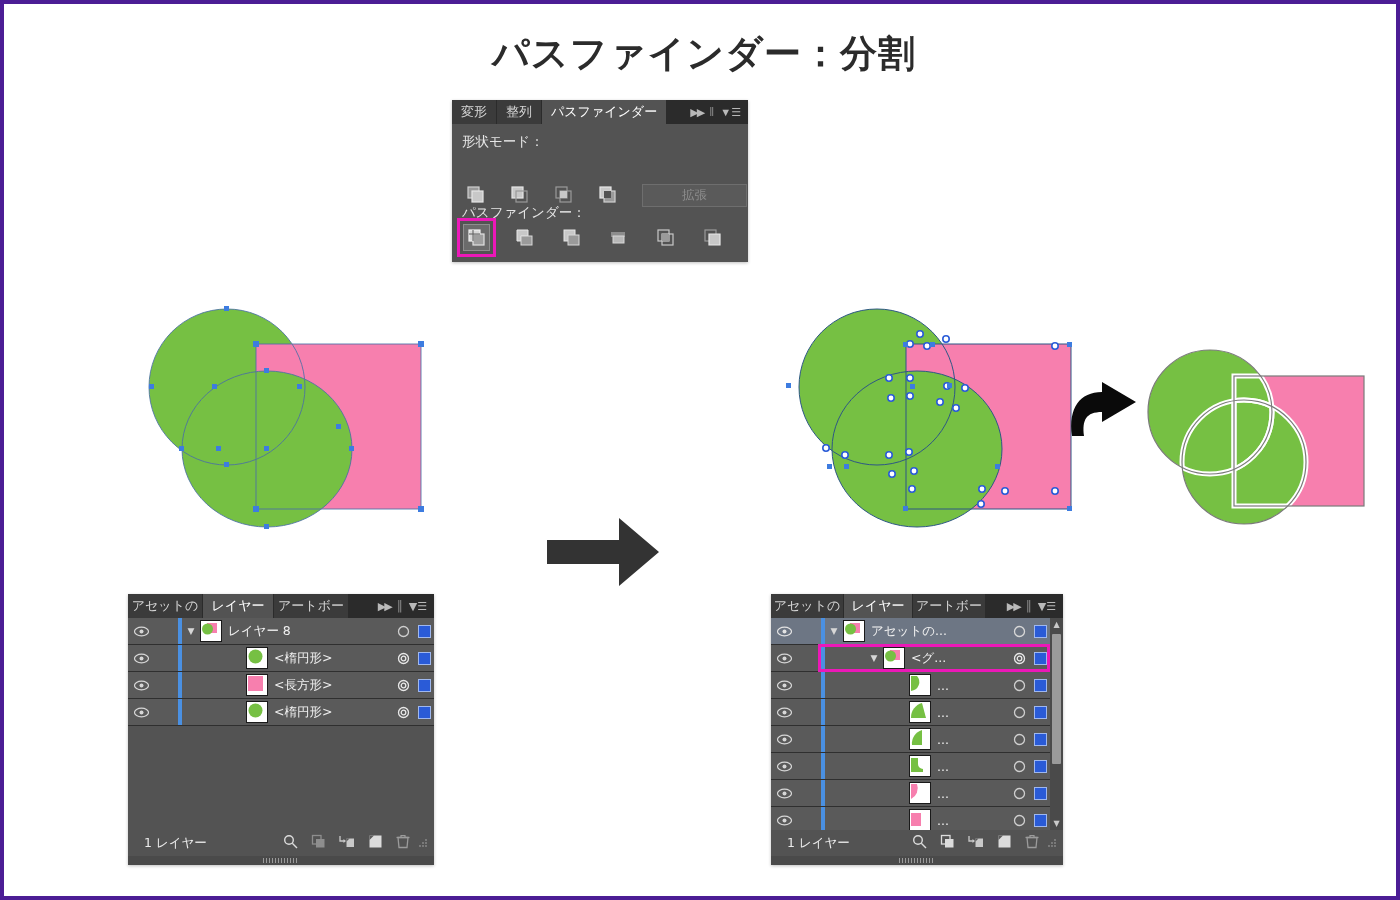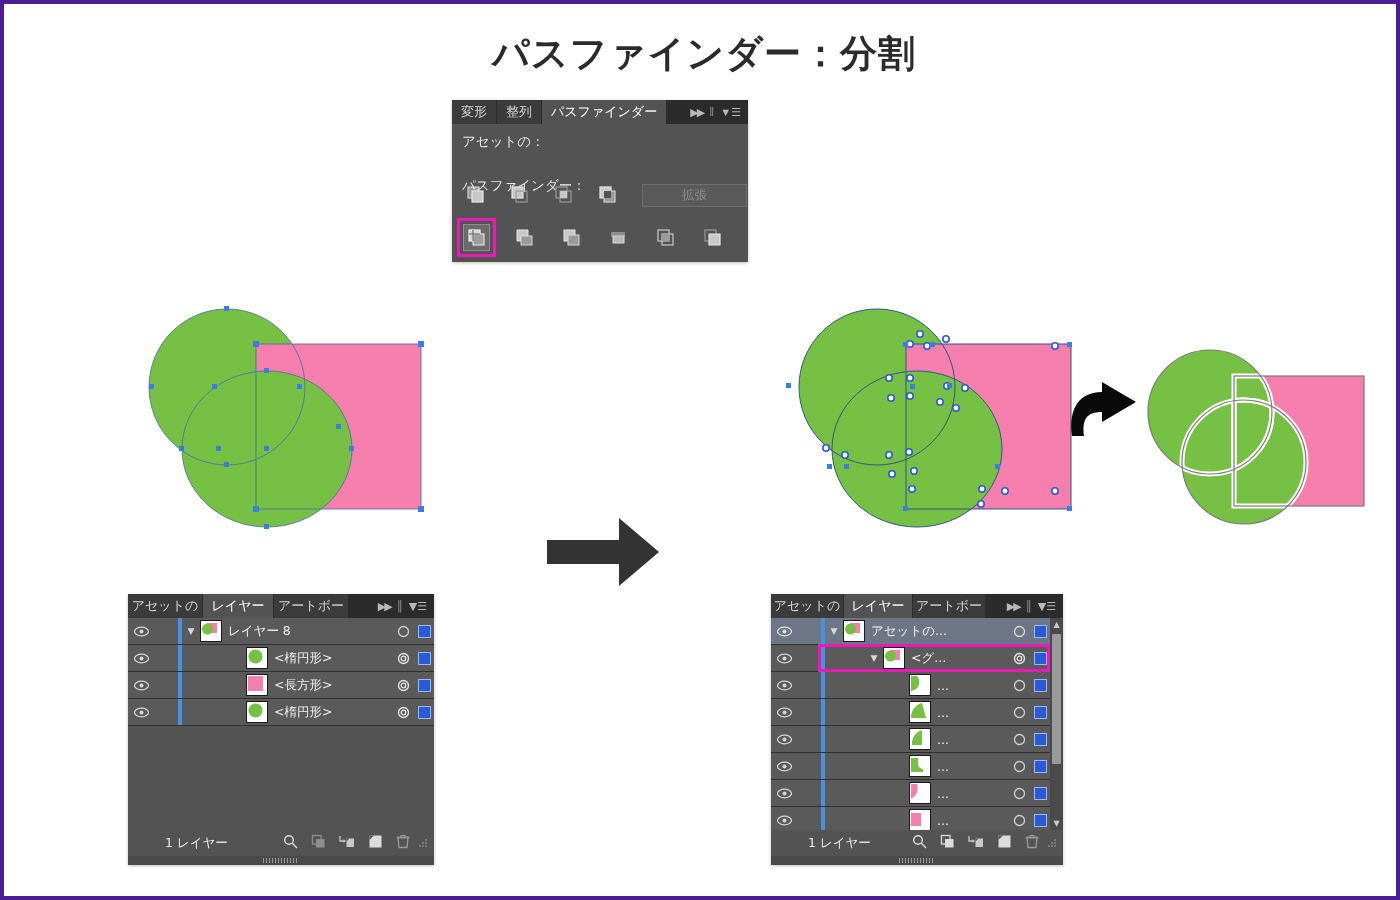--- a/index.html
+++ b/index.html
@@ -52,21 +52,21 @@
   .chev{color:#b9b9b9;font-size:11px;letter-spacing:-2px;}
   .vbar{color:#8a8a8a;font-size:12px;}
   .burger{color:#b9b9b9;font-size:11px;line-height:1;}
 
   .pf-body{position:relative;height:138px;}
   .pf-label{
     position:absolute;font-size:13.5px;color:#e6e6e6;white-space:nowrap;
     font-family:"DejaVu Sans","Liberation Sans",sans-serif;
   }
   .lbl-shape{left:10px;top:9px;}
-  .lbl-pf{left:10px;top:53px;}
+  .lbl-pf{left:10px;top:80px;}
 
   .pf-btn{
     position:absolute;width:27px;height:27px;
     display:flex;align-items:center;justify-content:center;
   }
   .pf-btn.sel{
     background:#6b6b6b;
     box-shadow:inset 0 0 0 1px #8e8e8e;
   }
   .pf-hl{
@@ -121,21 +121,21 @@
   .ly-name{flex:1;font-size:12.5px;color:#f0f0f0;white-space:nowrap;overflow:hidden;}
   .ly-targ{width:22px;flex:0 0 22px;display:flex;align-items:center;justify-content:center;}
   .ly-sw{width:20px;flex:0 0 20px;display:flex;align-items:center;justify-content:center;}
   .sw-box{width:11px;height:11px;background:#2a5bd7;border:1px solid #9fb8ef;}
   .ly-empty{background:#535353;}
 
   .ly-footer{
     height:26px;background:#535353;display:flex;align-items:center;
     font-size:12.5px;color:#ebebeb;
   }
-  .ly-footer .flabel{padding-left:8px;white-space:nowrap;margin-left:29px;}
+  .ly-footer .flabel{padding-left:16px;white-space:nowrap;}
   .ly-ficons{margin-left:auto;display:flex;align-items:center;gap:13px;padding-right:8px;}
   .ly-grip{
     height:9px;background:#4a4a4a;display:flex;align-items:center;justify-content:center;
   }
   .grip-dots{
     width:36px;height:5px;
     background:repeating-linear-gradient(90deg,#9a9a9a 0 1px,transparent 1px 3px);
   }
   .ly-scroll{
     position:absolute;right:0;top:0;width:13px;bottom:0;background:#4a4a4a;
@@ -163,21 +163,21 @@
       <div class="pf-tab active">パスファインダー</div>
       <div class="pf-tabfill"></div>
       <div class="pf-tabicons">
         <span class="chev">▶▶</span>
         <span class="vbar">‖</span>
         <span class="burger">▼☰</span>
       </div>
     </div>
 
     <div class="pf-body">
-      <div class="pf-label lbl-shape">アセットの：</div>
+      <div class="pf-label lbl-shape">形状モード：</div>
 
       <div class="pf-btn" style="left:10px;top:57px;">
         <svg width="21" height="21" viewBox="0 0 21 21">
           <rect x="3" y="3" width="11" height="11" fill="#9a9a9a" stroke="#d0d0d0" stroke-width="1.2"></rect>
           <rect x="7" y="7" width="11" height="11" fill="#c8c8c8" stroke="#e6e6e6" stroke-width="1.2"></rect>
         </svg>
       </div>
       <div class="pf-btn" style="left:54px;top:57px;">
         <svg width="21" height="21" viewBox="0 0 21 21">
           <rect x="3" y="3" width="11" height="11" fill="#c8c8c8" stroke="#e6e6e6" stroke-width="1.2"></rect>

